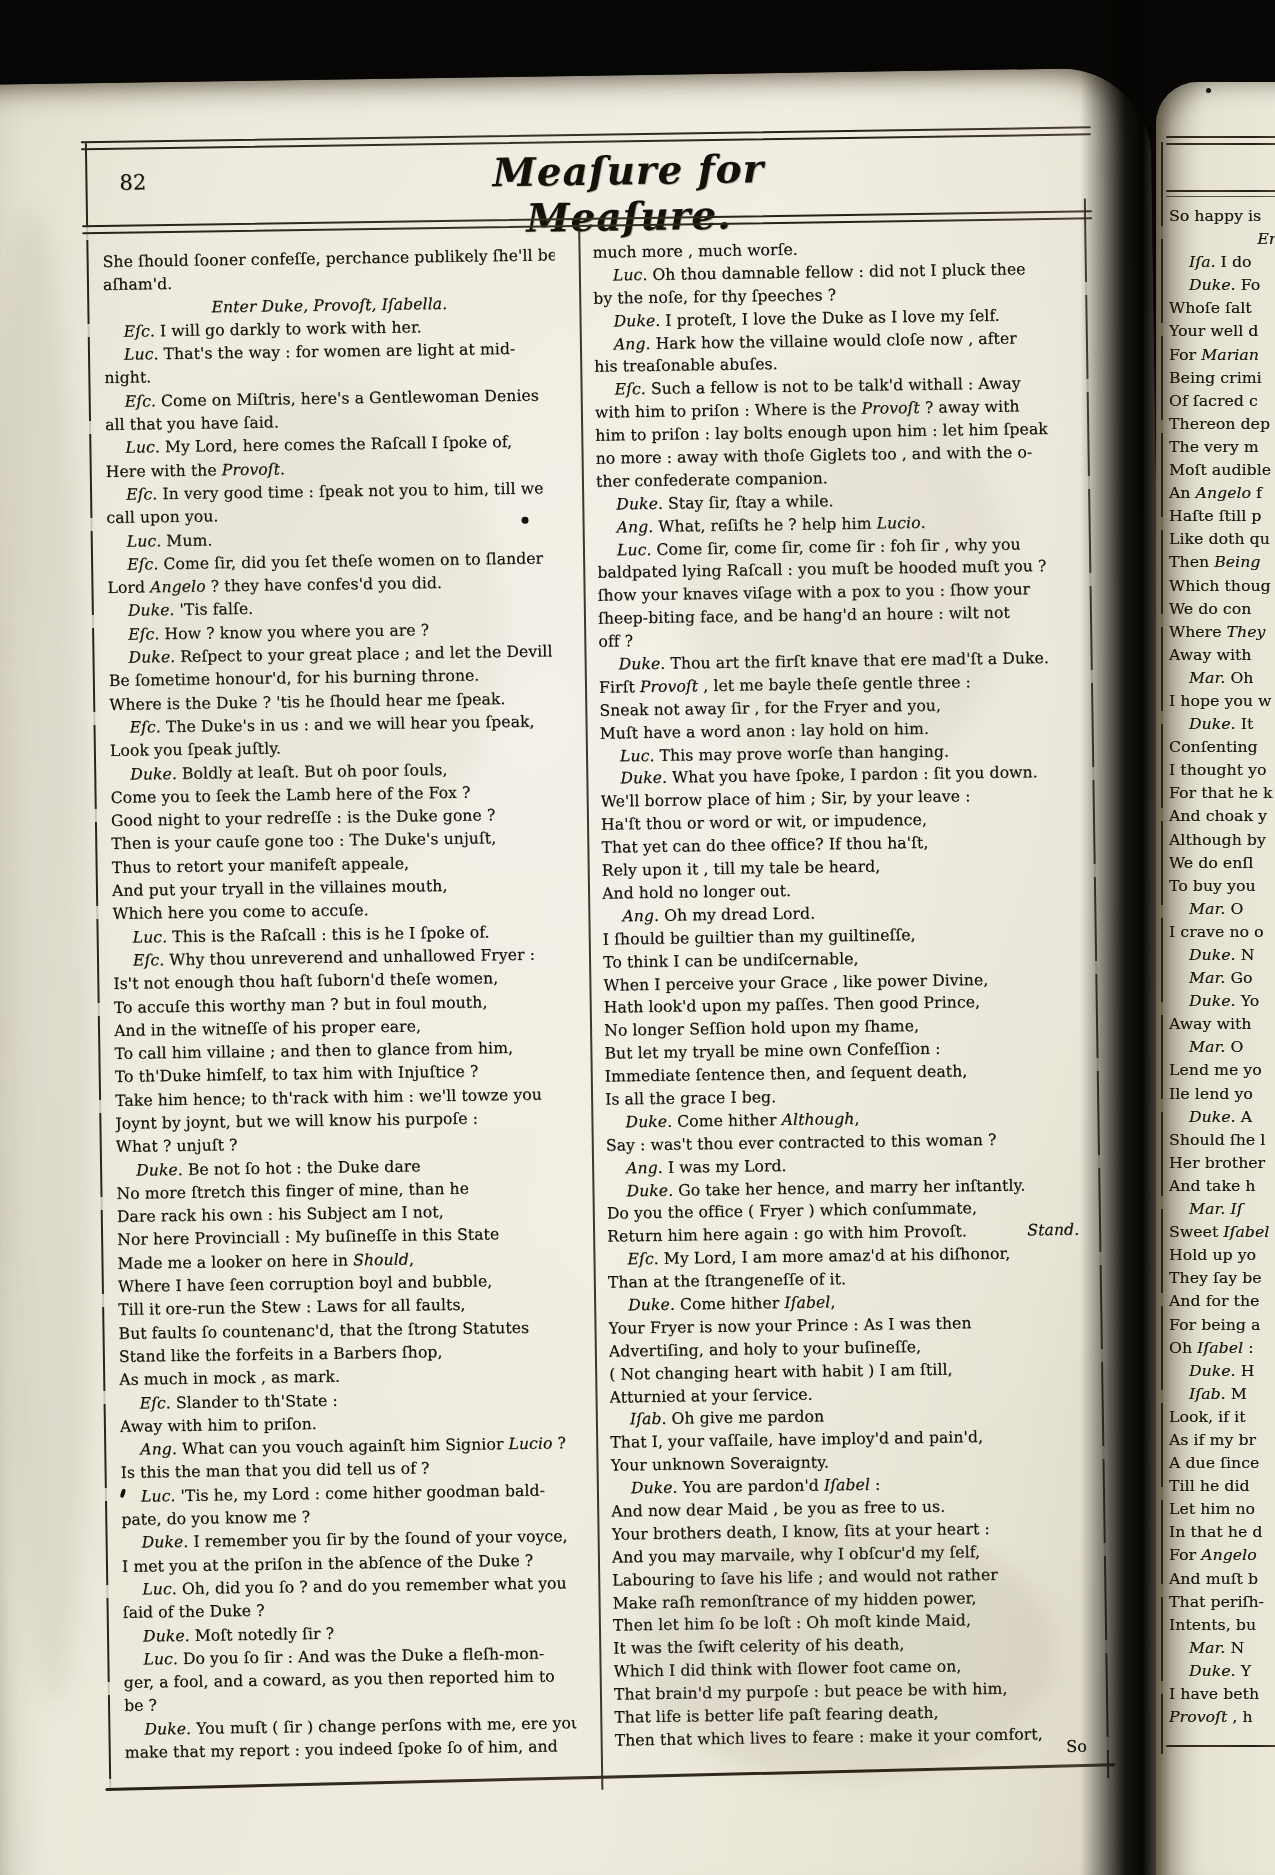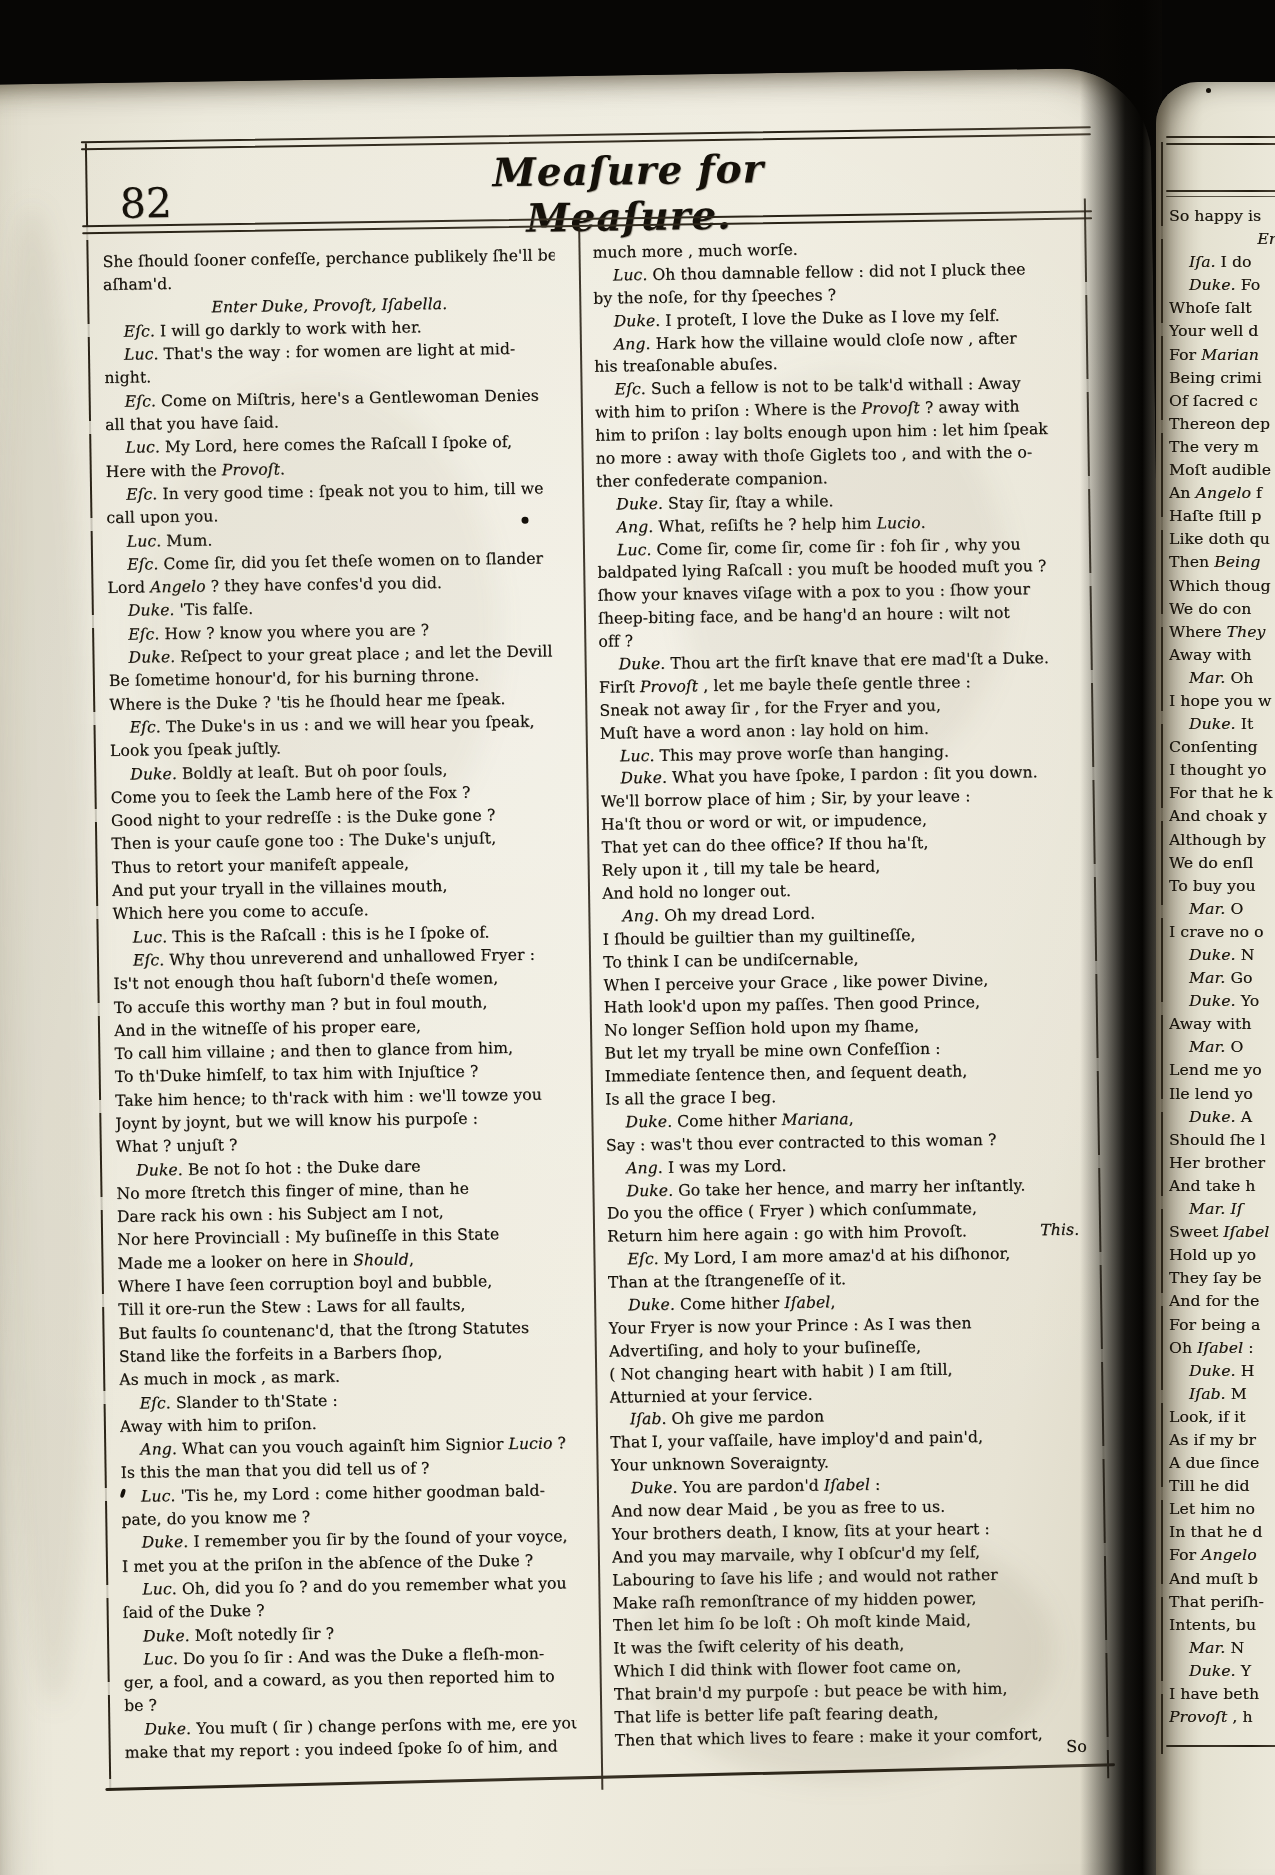--- a/index.html
+++ b/index.html
@@ -42,21 +42,21 @@
       background:repeating-linear-gradient(to bottom,#2b2418 0 84px,rgba(43,36,24,0.18) 84px 97px);}
   .vr.vl{left:112px;top:60px;height:1648px;}
   .vr.vm{left:604px;top:152px;height:1562px;background:#2b2418;opacity:0.9;}
   .vr.vrr{left:1110px;top:130px;height:1580px;opacity:0.85;}
   .page-strip .hr{left:10px;width:114px;}
   .page-strip .hr.s1a{top:54px}.page-strip .hr.s1b{top:61px}
   .page-strip .hr.s2a{top:108px;height:1.8px}.page-strip .hr.s2b{top:114px;height:1.4px;opacity:.8}
   .page-strip .hr.s3{top:1663px;}
   .page-strip .vr{left:5px;top:60px;height:1612px;}
   
-  .pageno{position:absolute;left:146px;top:97px;font-size:41px;color:#17130c;
+  .pageno{position:absolute;left:146px;top:88px;font-size:21px;color:#17130c;
           text-shadow:0.5px 0.5px 0.7px rgba(25,18,8,0.45);text-align:center;}
   .rtitle{position:absolute;left:440px;top:72px;width:430px;text-align:center;
           font-style:italic;font-weight:bold;font-size:39px;letter-spacing:1px;color:#15110a;
           text-shadow:0.7px 0.7px 0.9px rgba(25,18,8,0.4);}
   
   .col{position:absolute;color:#17130c;text-shadow:0.35px 0.35px 0.55px rgba(25,18,8,0.5);}
   .col .line{white-space:nowrap;overflow:hidden;height:var(--lh);line-height:var(--lh);
              font-size:15.6px;letter-spacing:0.1px;}
   .col-left{left:128px;top:168px;width:452px;--lh:23.3px;}
   .col-mid{left:618px;top:166px;width:474px;--lh:22.9px;}
@@ -198,26 +198,26 @@
         <div class="line">And hold no longer out.</div>
         <div class="line speech"><i class="sp">Ang.</i>Oh my dread Lord.</div>
         <div class="line">I ſhould be guiltier than my guiltineſſe,</div>
         <div class="line">To think I can be undiſcernable,</div>
         <div class="line">When I perceive your Grace , like power Divine,</div>
         <div class="line">Hath look'd upon my paſſes. Then good Prince,</div>
         <div class="line">No longer Seſſion hold upon my ſhame,</div>
         <div class="line">But let my tryall be mine own Confeſſion :</div>
         <div class="line">Immediate ſentence then, and ſequent death,</div>
         <div class="line">Is all the grace I beg.</div>
-        <div class="line speech"><i class="sp">Duke.</i>Come hither <i>Mariana</i>,</div>
+        <div class="line speech"><i class="sp">Duke.</i>Come hither <i>Although</i>,</div>
         <div class="line">Say : was't thou ever contracted to this woman ?</div>
         <div class="line speech"><i class="sp">Ang.</i>I was my Lord.</div>
         <div class="line speech"><i class="sp">Duke.</i>Go take her hence, and marry her inſtantly.</div>
         <div class="line">Do you the office ( Fryer ) which conſummate,</div>
-        <div class="line"><span class="rnote"><i>This.</i></span>Return him here again : go with him Provoſt.</div>
+        <div class="line"><span class="rnote"><i>Stand.</i></span>Return him here again : go with him Provoſt.</div>
         <div class="line speech"><i class="sp">Eſc.</i>My Lord, I am more amaz'd at his diſhonor,</div>
         <div class="line">Than at the ſtrangeneſſe of it.</div>
         <div class="line speech"><i class="sp">Duke.</i>Come hither <i>Iſabel</i>,</div>
         <div class="line">Your Fryer is now your Prince : As I was then</div>
         <div class="line">Advertiſing, and holy to your buſineſſe,</div>
         <div class="line">( Not changing heart with habit ) I am ſtill,</div>
         <div class="line">Atturnied at your ſervice.</div>
         <div class="line speech"><i class="sp">Iſab.</i>Oh give me pardon</div>
         <div class="line">That I, your vaſſaile, have imploy'd and pain'd,</div>
         <div class="line">Your unknown Soveraignty.</div>

